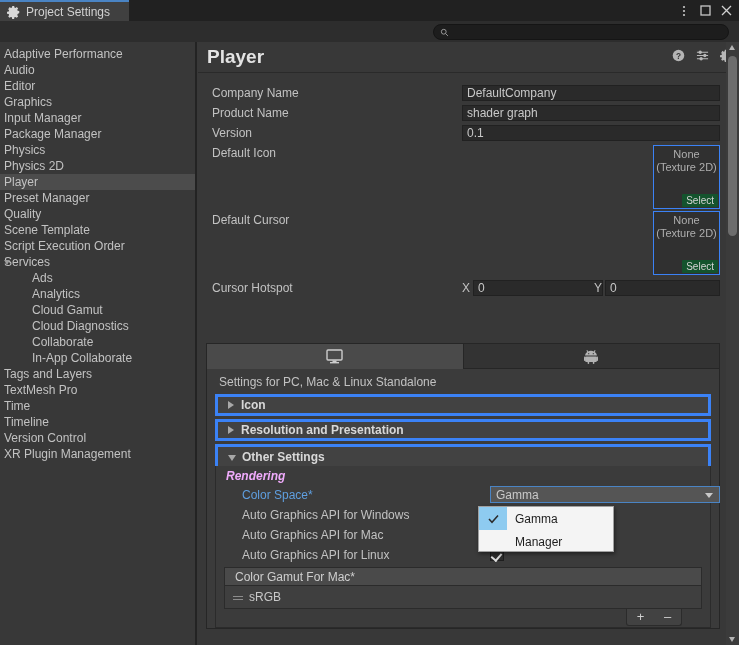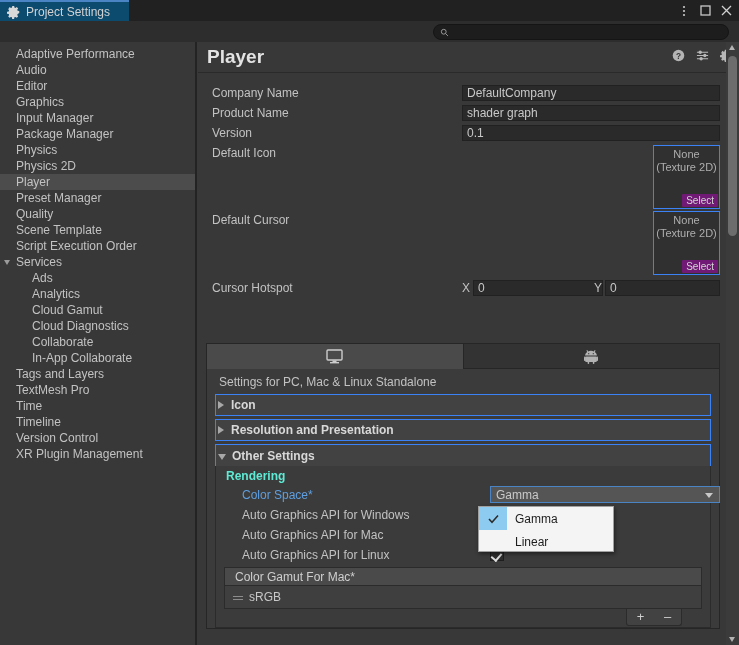--- a/index.html
+++ b/index.html
@@ -13,21 +13,21 @@
   }
   #app { position: relative; width: 739px; height: 645px; }
 
   
   .titlebar {
     position: absolute; left: 0; top: 0; width: 739px; height: 21px;
     background: #212121;
   }
   .tab {
     position: absolute; left: 0; top: 0; width: 129px; height: 21px;
-    background: #0c4a6e;
+    background: #404040;
     border-top: 2px solid #4a84c4;
     display: flex; align-items: center; padding-left: 7px;
   }
   .tab .glyph { width: 14px; height: 14px; margin-right: 5px; display:block; }
   .tab-label { font-size: 12px; color: #d2d2d2; white-space: nowrap; }
   .win-btns {
     position: absolute; right: 4px; top: 0; height: 21px;
     display: flex; align-items: center; gap: 3px;
   }
   .win-btn {
@@ -52,21 +52,21 @@
     padding-left: 4px;
   }
 
   
   .sidebar {
     position: absolute; left: 0; top: 42px; width: 197px; height: 603px;
     background: #383838; border-right: 1px solid #232323;
     overflow: hidden;
   }
   .side-item {
-    height: 16px; line-height: 16px; padding-left: 16px;
+    height: 16px; line-height: 16px; padding-left: 4px;
     font-size: 12px; color: #c2c2c2; white-space: nowrap;
     position: relative;
   }
   .side-item.child { padding-left: 32px; }
   .side-item.selected { background: #4c4c4c; }
   .side-item .arrow {
     position: absolute; left: 5px; top: 5px;
     width: 0; height: 0;
     border-left: 5px solid #9b9b9b;
     border-top: 3.5px solid transparent;
@@ -120,21 +120,21 @@
   
   .objfield {
     position: absolute; width: 67px; height: 64px;
     background: #303030; border: 1px solid #3b82f6;
   }
   .objfield .none {
     text-align: center; color: #aeaeae; font-size: 11px; line-height: 13px; padding-top: 2px;
   }
   .objfield .sel {
     position: absolute; right: 1px; bottom: 1px;
-    background: #701a75; color: #d4d4d4; font-size: 10px;
+    background: #14532d; color: #d4d4d4; font-size: 10px;
     padding: 0 4px; line-height: 13px; border-radius: 1px;
   }
 
   
   .platbox {
     position: absolute; left: 8px; width: 514px;
     background: #3b3b3b; border: 1px solid #262626;
   }
   .tabs-row { display: flex; height: 25px; border-bottom: 1px solid #262626; }
   .ptab {
@@ -148,22 +148,22 @@
     background: #4a4a4a;
   }
   .ptab svg { display: block; }
 
   .settings-for {
     font-size: 12px; color: #c2c2c2; padding: 6px 0 5px 12px;
   }
 
   .foldout {
     margin: 0 8px 3px 8px; height: 22px;
-    background: #424242; border: 1px solid #3b82f6;
-    display: flex; align-items: center; padding-left: 2px;
+    background: #424242; border: 3px solid #3b82f6;
+    display: flex; align-items: center; padding-left: 10px;
     position: relative;
   }
   .foldout .tri {
     width: 0; height: 0; margin-right: 7px;
     border-left: 6px solid #a8a8a8;
     border-top: 4px solid transparent;
     border-bottom: 4px solid transparent;
   }
   .foldout .tri.open {
     border-left: 4px solid transparent;
@@ -173,21 +173,21 @@
     margin-right: 6px; margin-top: 2px;
   }
   .foldout .ftitle { font-size: 12px; font-weight: bold; color: #d8d8d8; }
 
   .othersec {
     margin: 0 8px 0 8px;
     background: #3b3b3b; border: 1px solid #2b2b2b; border-top: none;
     position: relative;
   }
   .subhead {
-    font-size: 12px; font-weight: bold; color: #5eead4; padding: 3px 0 2px 10px;
+    font-size: 12px; font-weight: bold; color: #f0abfc; padding: 3px 0 2px 10px; font-style: italic;
   }
   .orow { position: relative; height: 20px; }
   .orow .olabel {
     position: absolute; left: 26px; top: 3px; font-size: 12px; color: #c2c2c2; white-space: nowrap;
   }
   .orow .olabel.link { color: #5f9fe0; }
 
   .dropdown {
     position: absolute; left: 274px; top: 1px; width: 230px; height: 17px;
     background: #555555; border: 1px solid #4a84c4;
@@ -525,18 +525,18 @@
         <div class="popup-item sel">
           <span class="chk-cell">
             <svg width="11" height="10" viewBox="0 0 11 10">
               <path d="M1 5L4 8.3L10 1.4" stroke="#2b2b2b" stroke-width="1.5" fill="none"></path>
             </svg>
           </span>
           <span class="lbl">Gamma</span>
         </div>
         <div class="popup-item">
           <span class="chk-cell"></span>
-          <span class="lbl">Linear</span>
+          <span class="lbl">Manager</span>
         </div>
       </div>
   </div>
 
 </div>
 
 </body></html>

